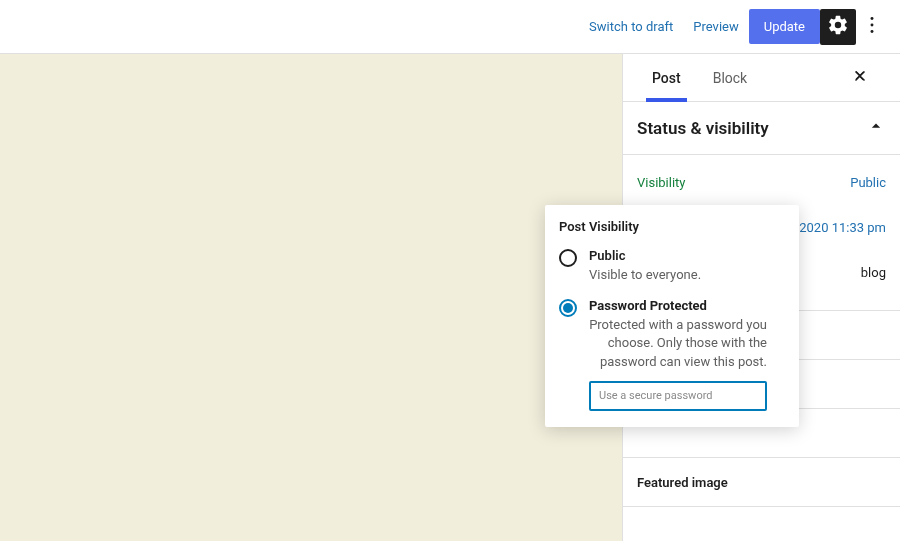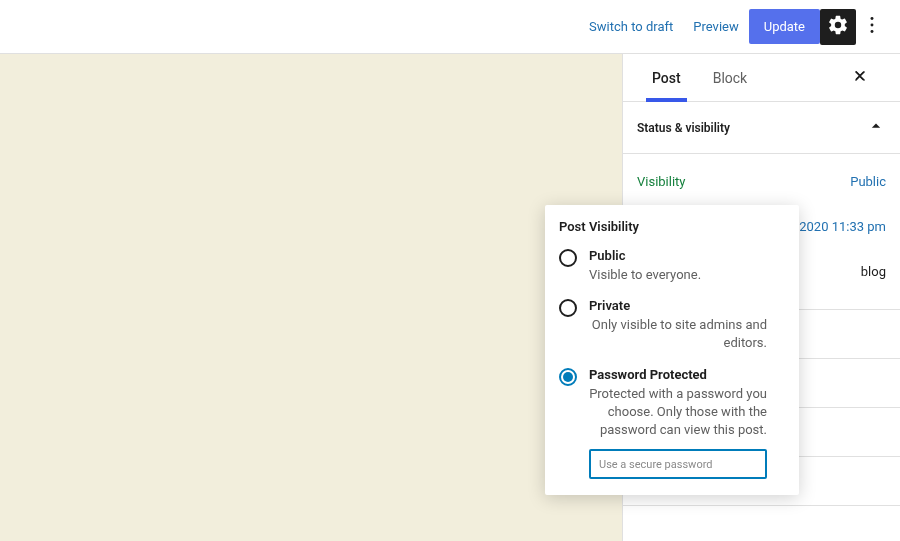--- a/index.html
+++ b/index.html
@@ -143,21 +143,21 @@
   }
   .tabs .close-btn svg { width: 18px; height: 18px; fill: #1e1e1e; }
 
   
   .panel-header {
     display: flex;
     align-items: center;
     justify-content: space-between;
     padding: 14px 14px;
     font-weight: 600;
-    font-size: 12px;
+    font-size: 17px;
     border-bottom: 1px solid var(--border);
     cursor: pointer;
   }
   .panel-header .chev svg { width: 20px; height: 20px; fill: #1e1e1e; }
   .panel-body {
     padding: 14px 14px 6px 14px;
     border-bottom: 1px solid var(--border);
   }
   .row {
     display: flex;
@@ -361,27 +361,20 @@
   <div class="popover-title">Post Visibility</div>
 
   <div class="radio-opt">
     <div class="radio-circle"></div>
     <div class="radio-text">
       <div class="opt-label">Public</div>
       <div class="opt-desc">Visible to everyone.</div>
     </div>
   </div>
 
-  <div class="radio-opt">
-    <div class="radio-circle"></div>
-    <div class="radio-text">
-      <div class="opt-label">Private</div>
-      <div class="opt-desc">Only visible to site admins and editors.</div>
-    </div>
-  </div>
 
   <div class="radio-opt">
     <div class="radio-circle selected"></div>
     <div class="radio-text">
       <div class="opt-label selected">Password Protected</div>
       <div class="opt-desc">Protected with a password you choose. Only those with the password can view this post.</div>
     </div>
   </div>
 
   <input class="pw-input" type="text" placeholder="Use a secure password" style="">

